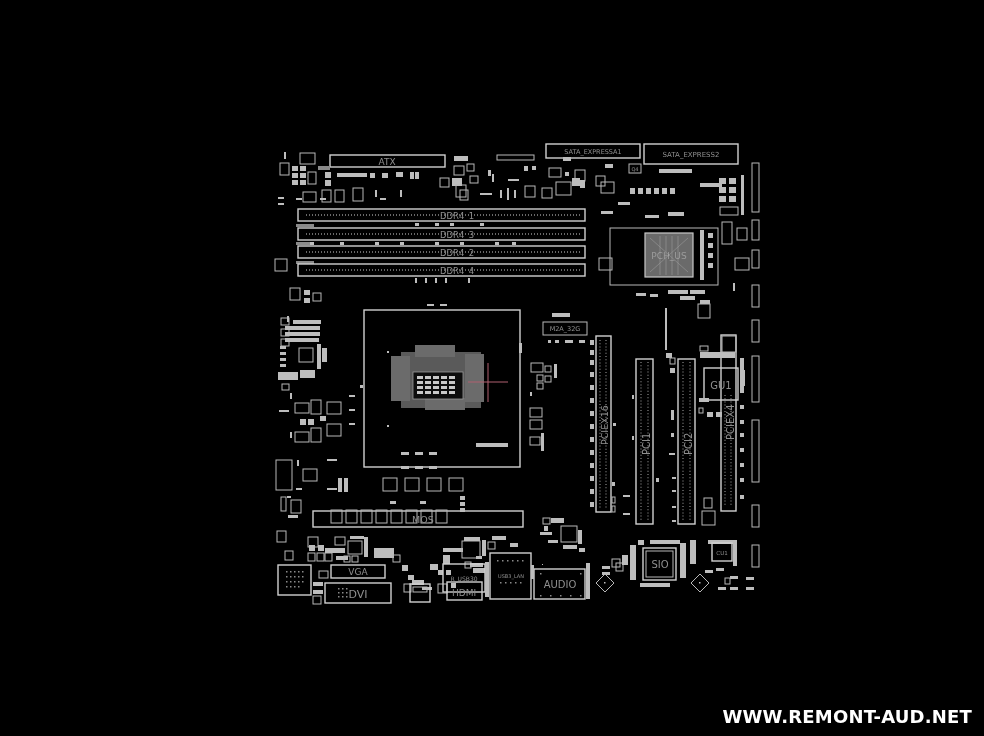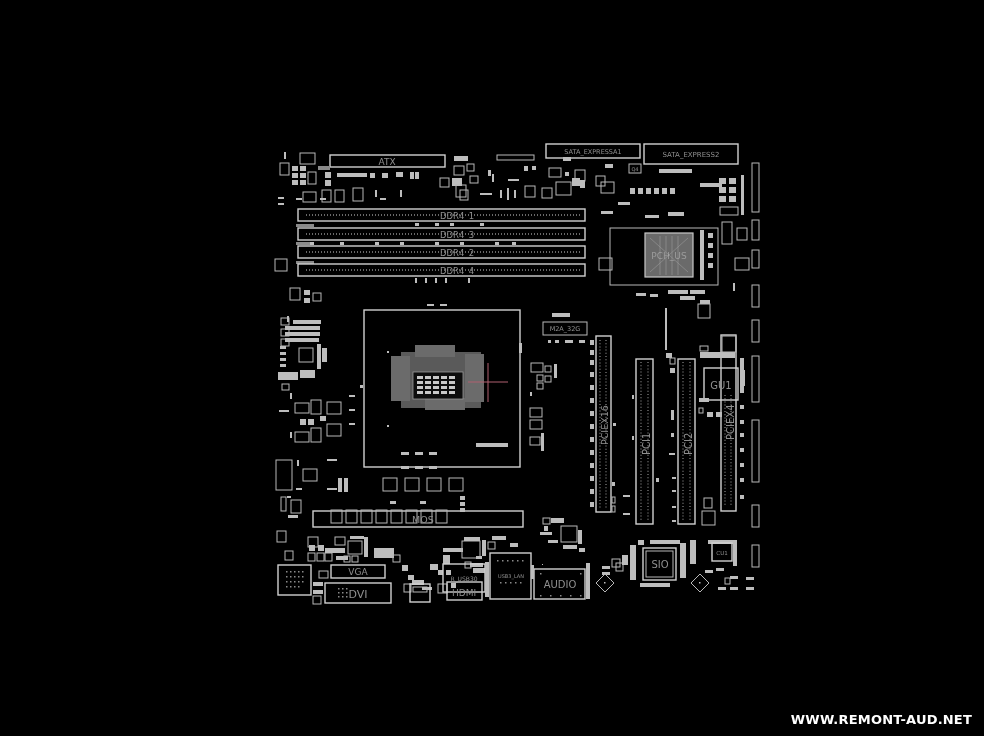--- a/index.html
+++ b/index.html
@@ -1,19 +1,19 @@
 <!DOCTYPE html>
 <html><head>
 <meta charset="utf-8">
 <style>
   html, body { margin:0; padding:0; background:#000; }
   body { width:984px; height:736px; position:relative; overflow:hidden; font-family:"DejaVu Sans", sans-serif; }
   #viewport { position:absolute; left:0; top:0; width:984px; height:736px; }
   svg { position:absolute; left:0; top:0; }
-  .watermark { position:absolute; right:12px; bottom:9px; color:#fff; font-family:"DejaVu Sans", sans-serif; font-weight:bold; font-size:13px; letter-spacing:0.2px; }
+  .watermark { position:absolute; right:12px; bottom:9px; color:#fff; font-family:"DejaVu Sans", sans-serif; font-weight:bold; font-size:18px; letter-spacing:0.2px; }
   .o { fill:none; stroke:#b8b8b8; stroke-width:1; }
   .ob { fill:none; stroke:#d0d0d0; stroke-width:1.4; }
   .pad { fill:#bdbdbd; }
   .padd { fill:#8a8a8a; }
   .lbl { fill:#8f8f8f; font-family:"DejaVu Sans", sans-serif; }
   .lblb { fill:#c4c4c4; font-family:"DejaVu Sans", sans-serif; }
 </style>
 </head>
 <body>
 

